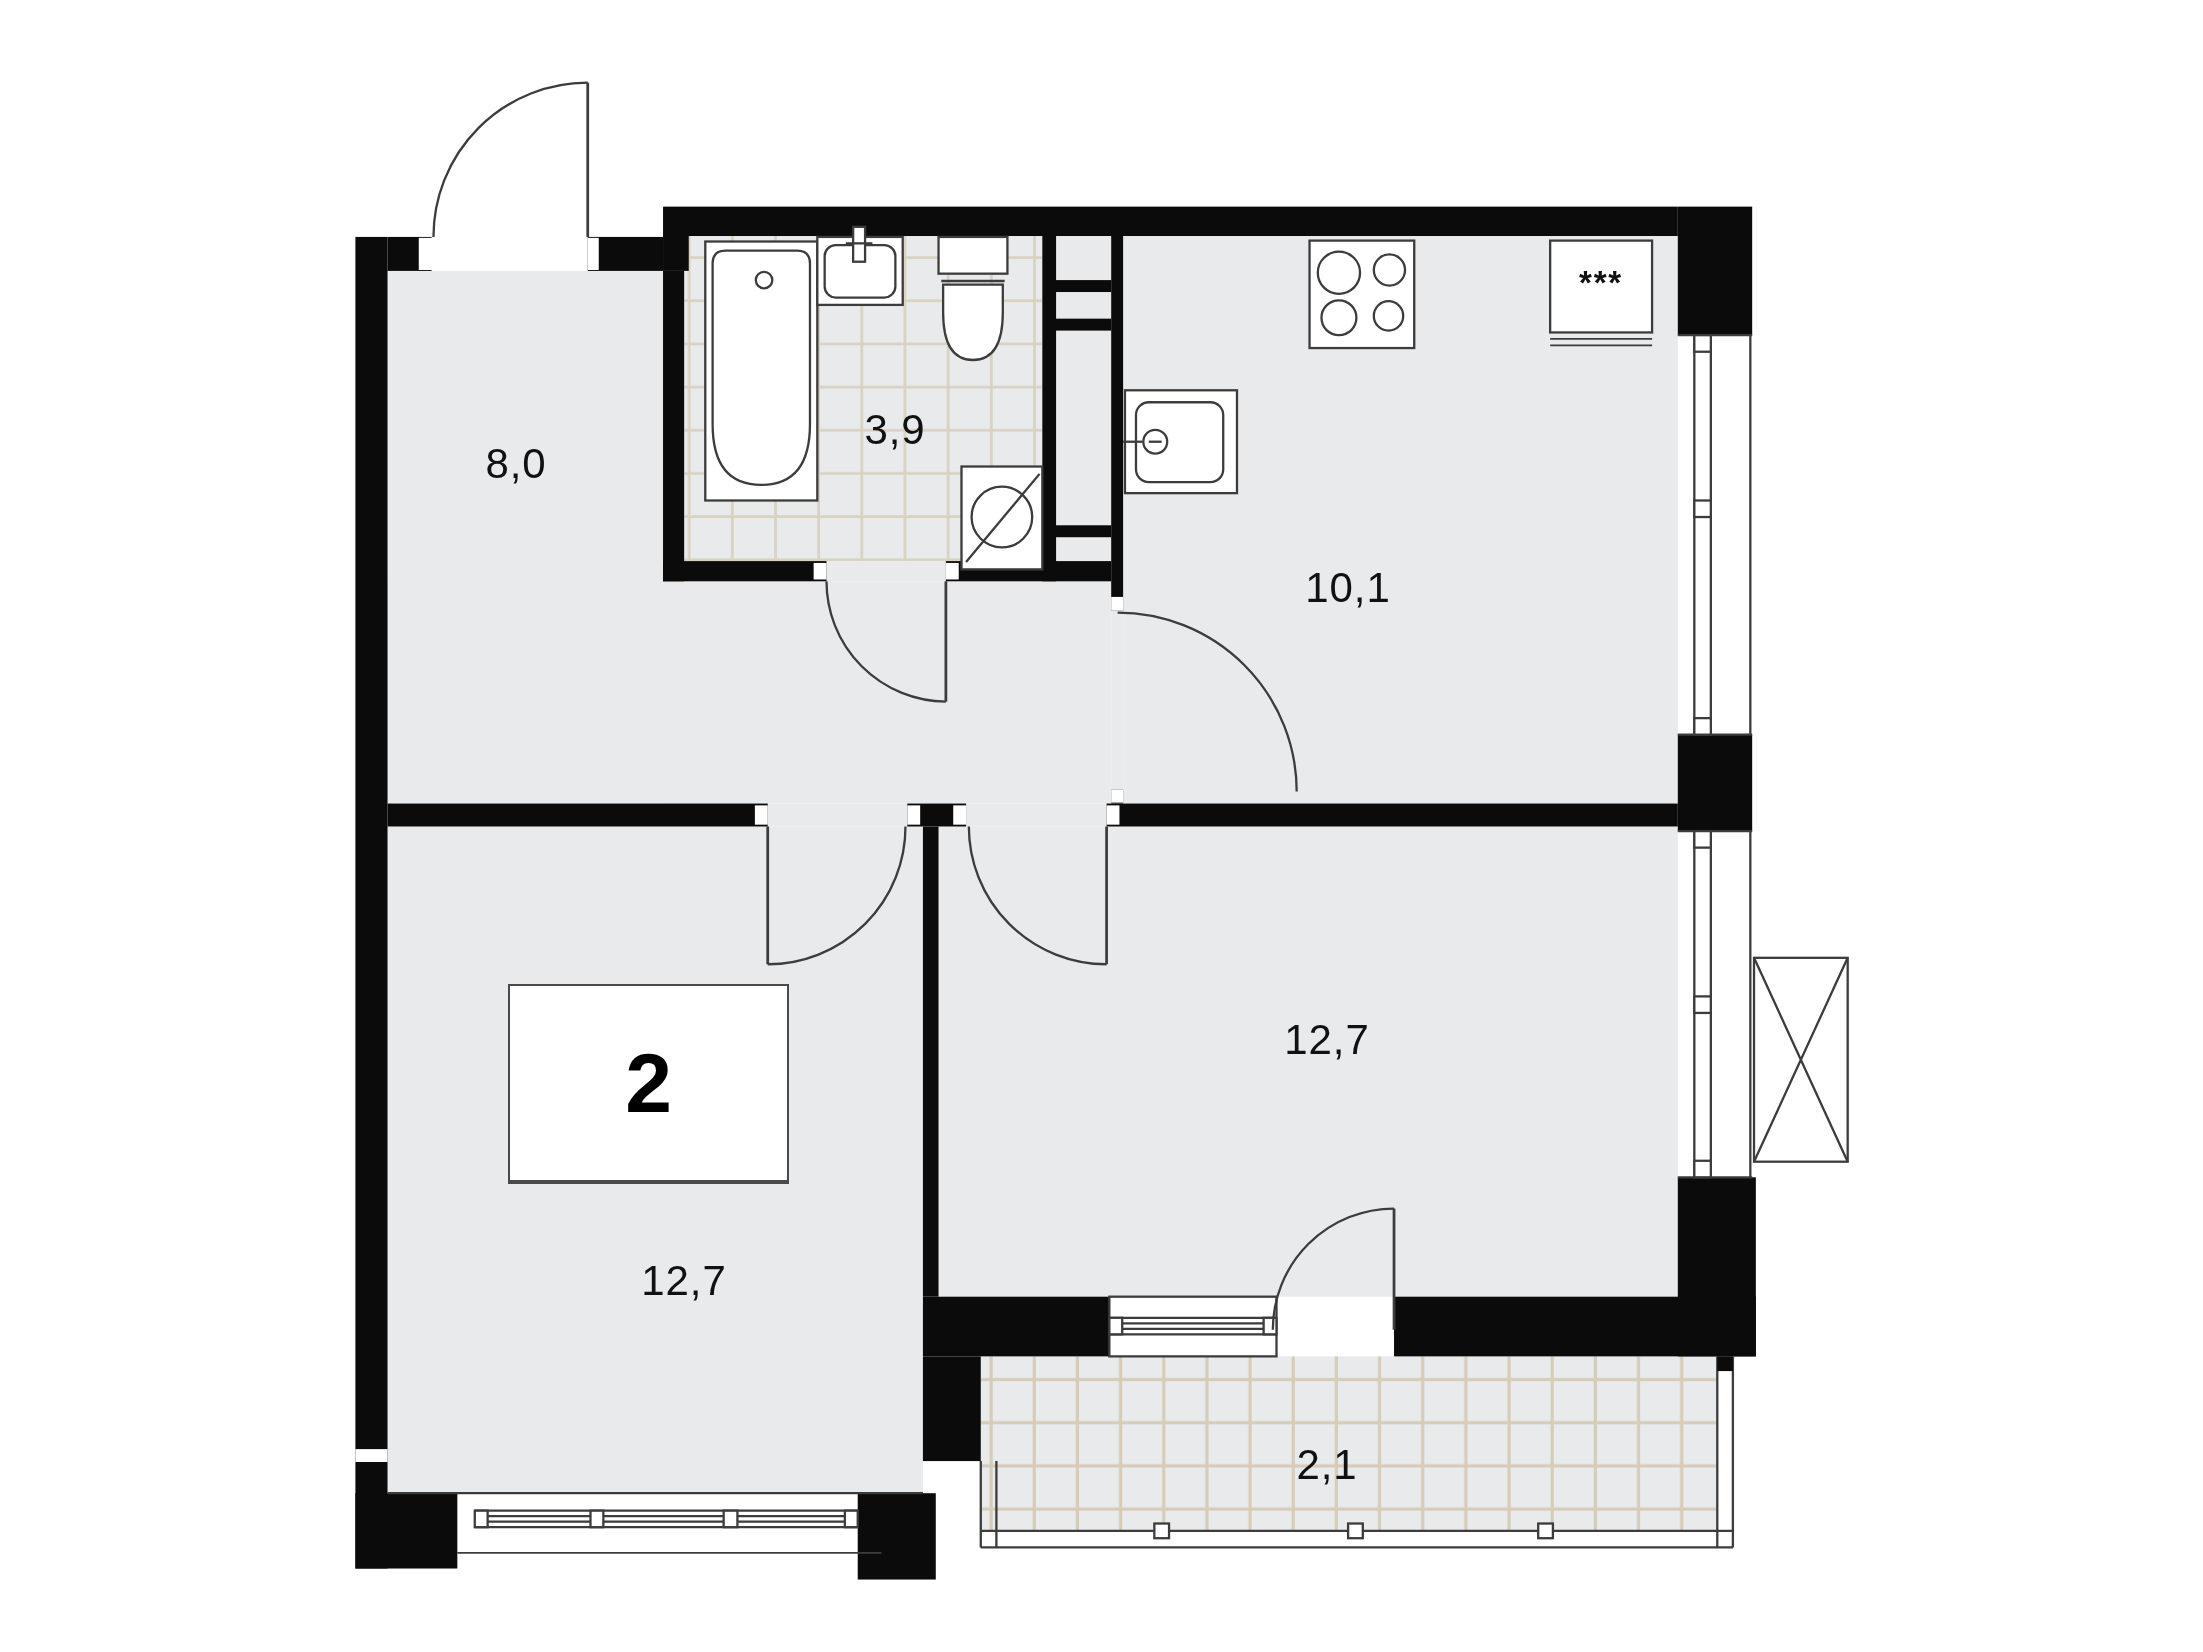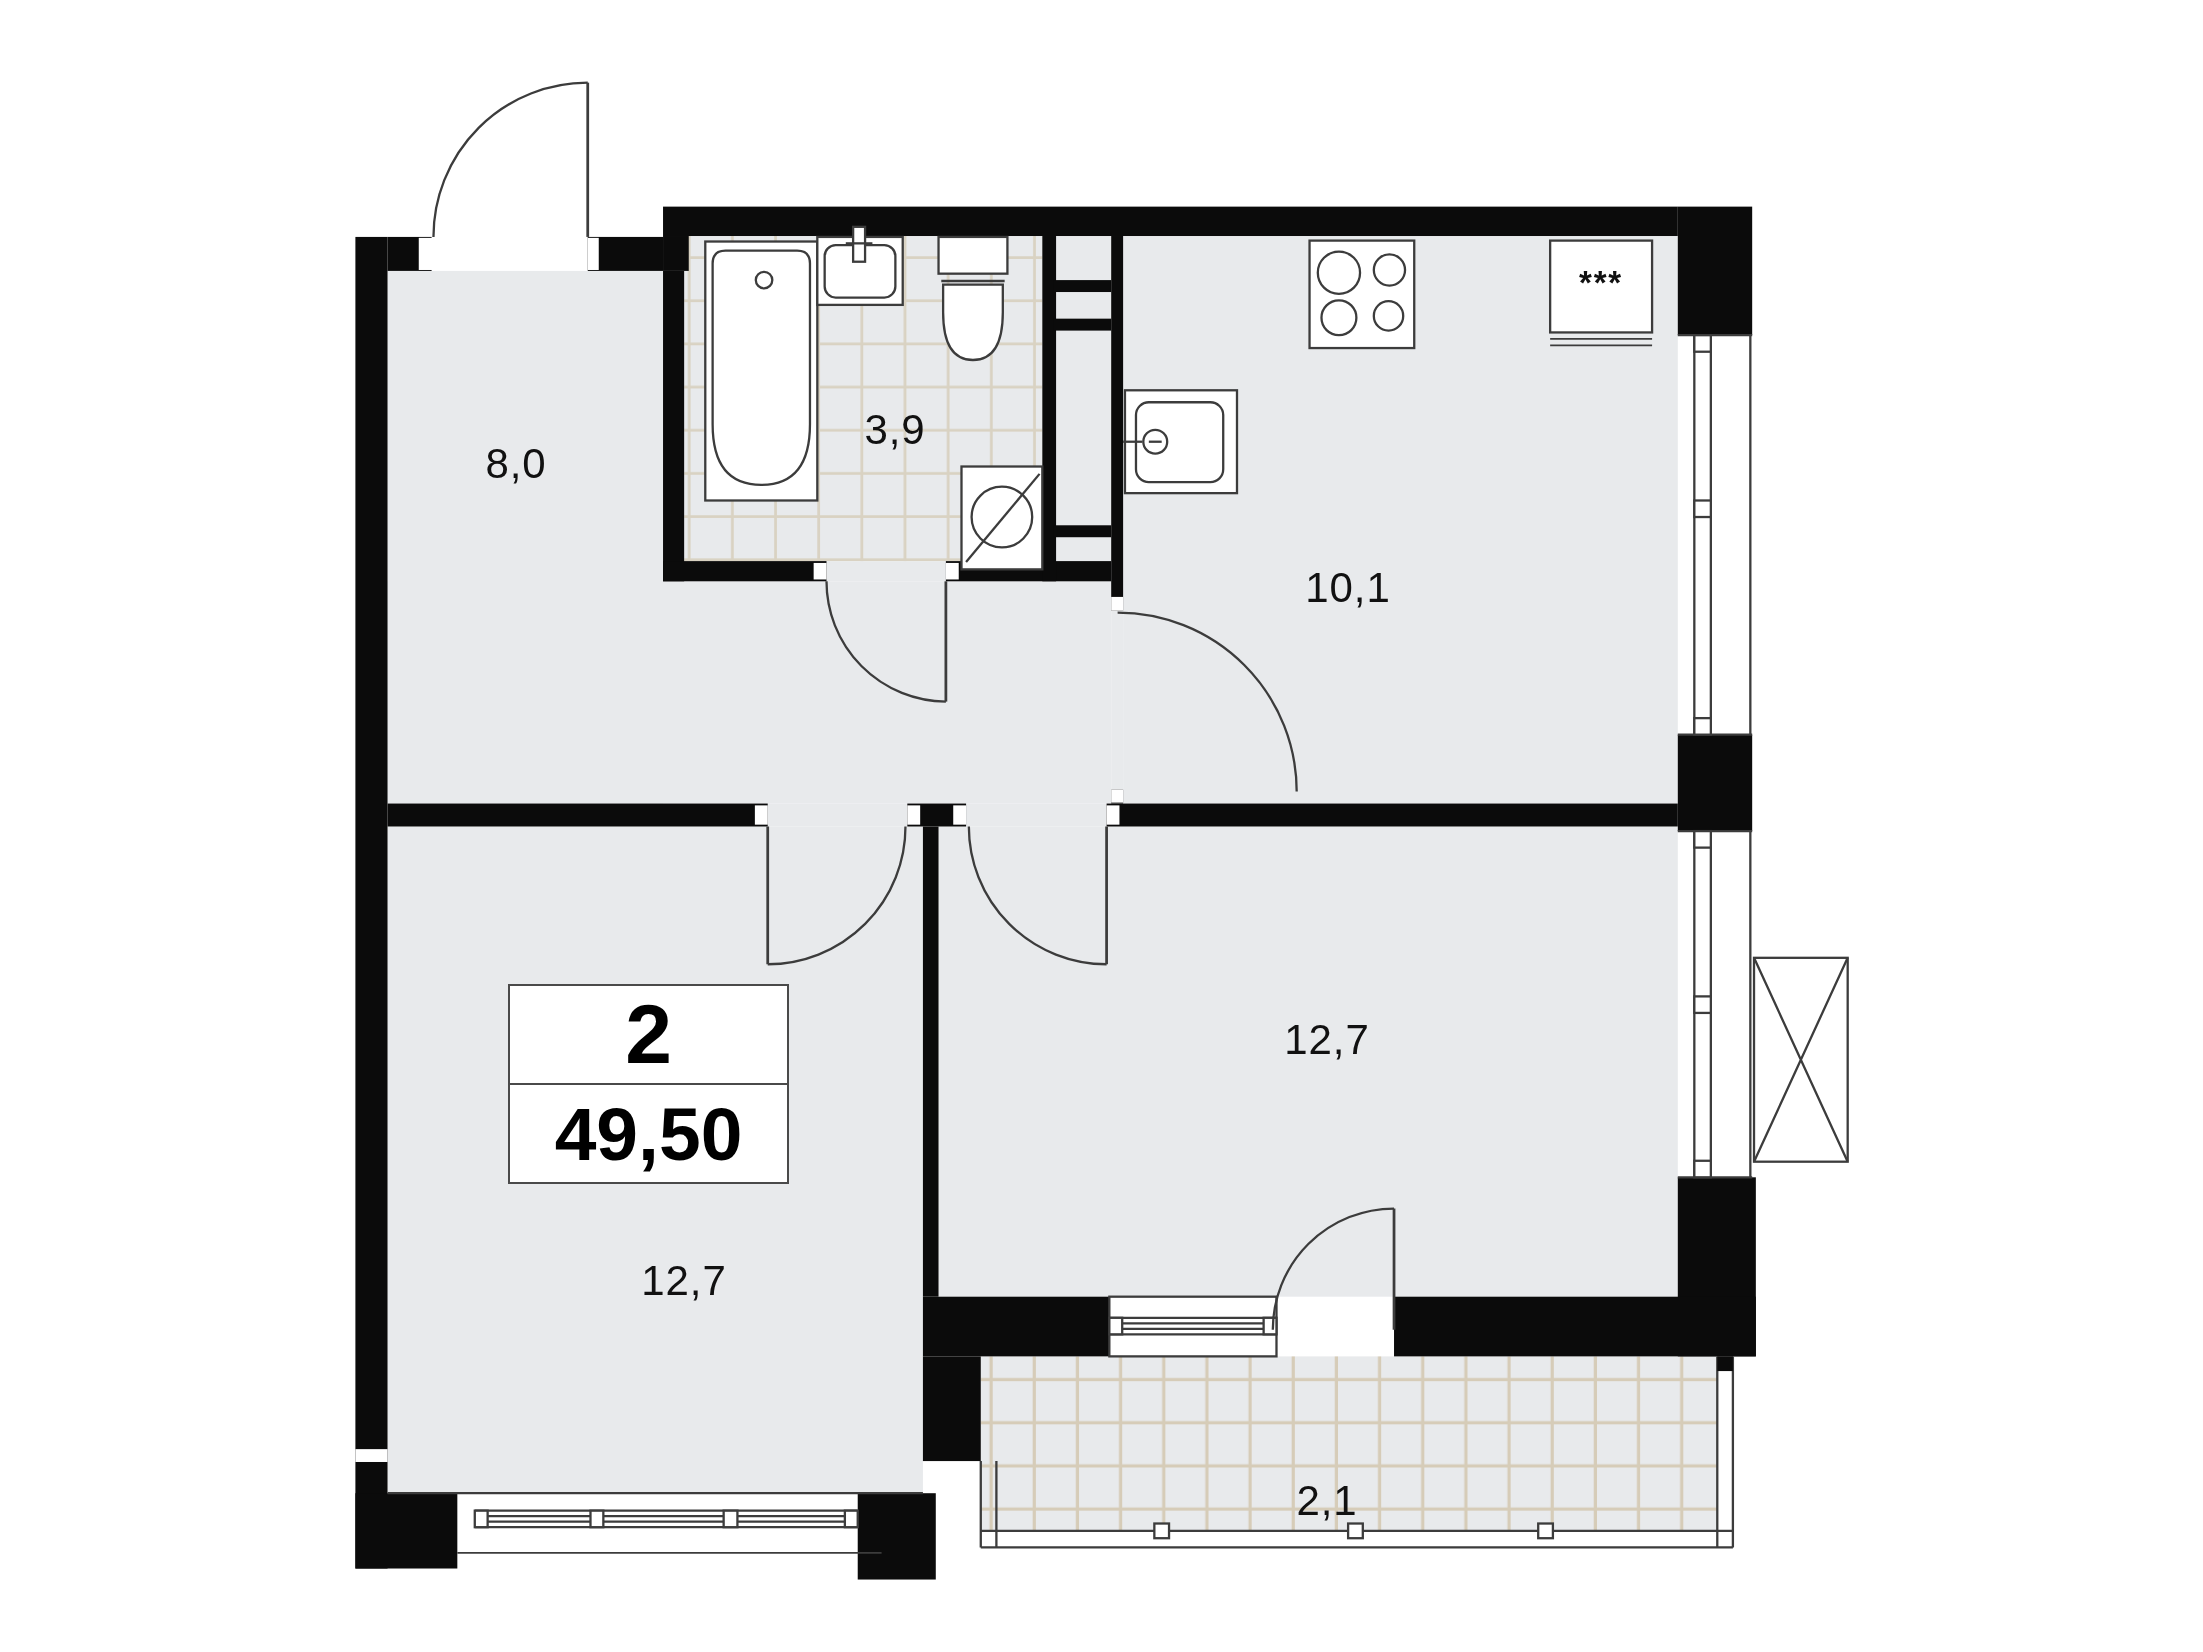--- a/index.html
+++ b/index.html
@@ -218,22 +218,21 @@
         <path d="M1251 481 H1265"></path>
       </g>
     </g>
   </svg>
 
   <div class="room-label" style="left:516px;top:464px">8,0</div>
   <div class="room-label" style="left:895px;top:430px">3,9</div>
   <div class="room-label" style="left:1348px;top:588px">10,1</div>
   <div class="room-label" style="left:684px;top:1281px">12,7</div>
   <div class="room-label" style="left:1327px;top:1040px">12,7</div>
-  <div class="room-label" style="left:1327px;top:1501px">2,1</div>
+  <div class="room-label" style="left:1327px;top:1465px">2,1</div>
 
   <div class="info-box">
     <div class="info-cell rooms">2</div>
-    <div class="info-cell area">49,50</div>
   </div>
 
   <div class="fridge-label">***</div>
 </div>
 
 
 </body></html>

